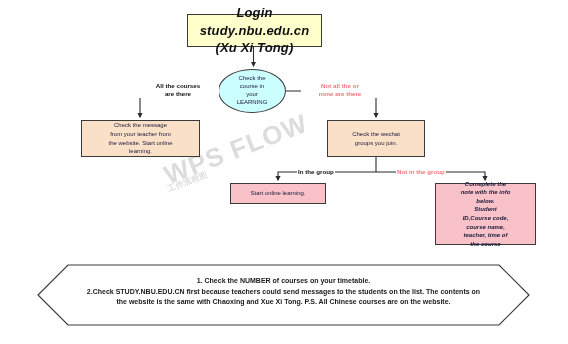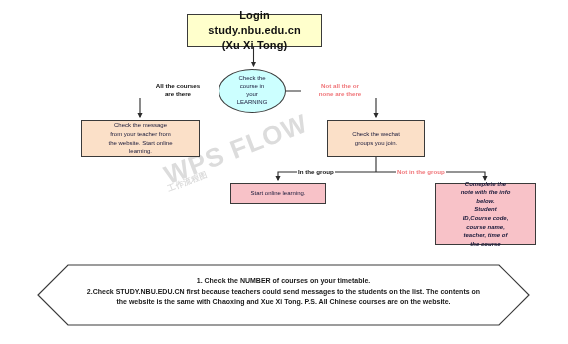--- a/index.html
+++ b/index.html
@@ -38,25 +38,26 @@
 
   
   #login-box {
     left: 187px;
     top: 14px;
     width: 135px;
     height: 33px;
     background: #ffffcc;
   }
   #login-box .node-text {
-    font-size: 11px;
+    font-size: 13px;
     font-weight: bold;
     color: #111111;
     line-height: 1.38;
     letter-spacing: 0.15px;
+    font-style: italic;
   }
 
   
   #decision-ellipse {
     left: 218px;
     top: 69px;
     width: 68px;
     height: 44px;
     background: #ccffff;
     border-radius: 50%;

